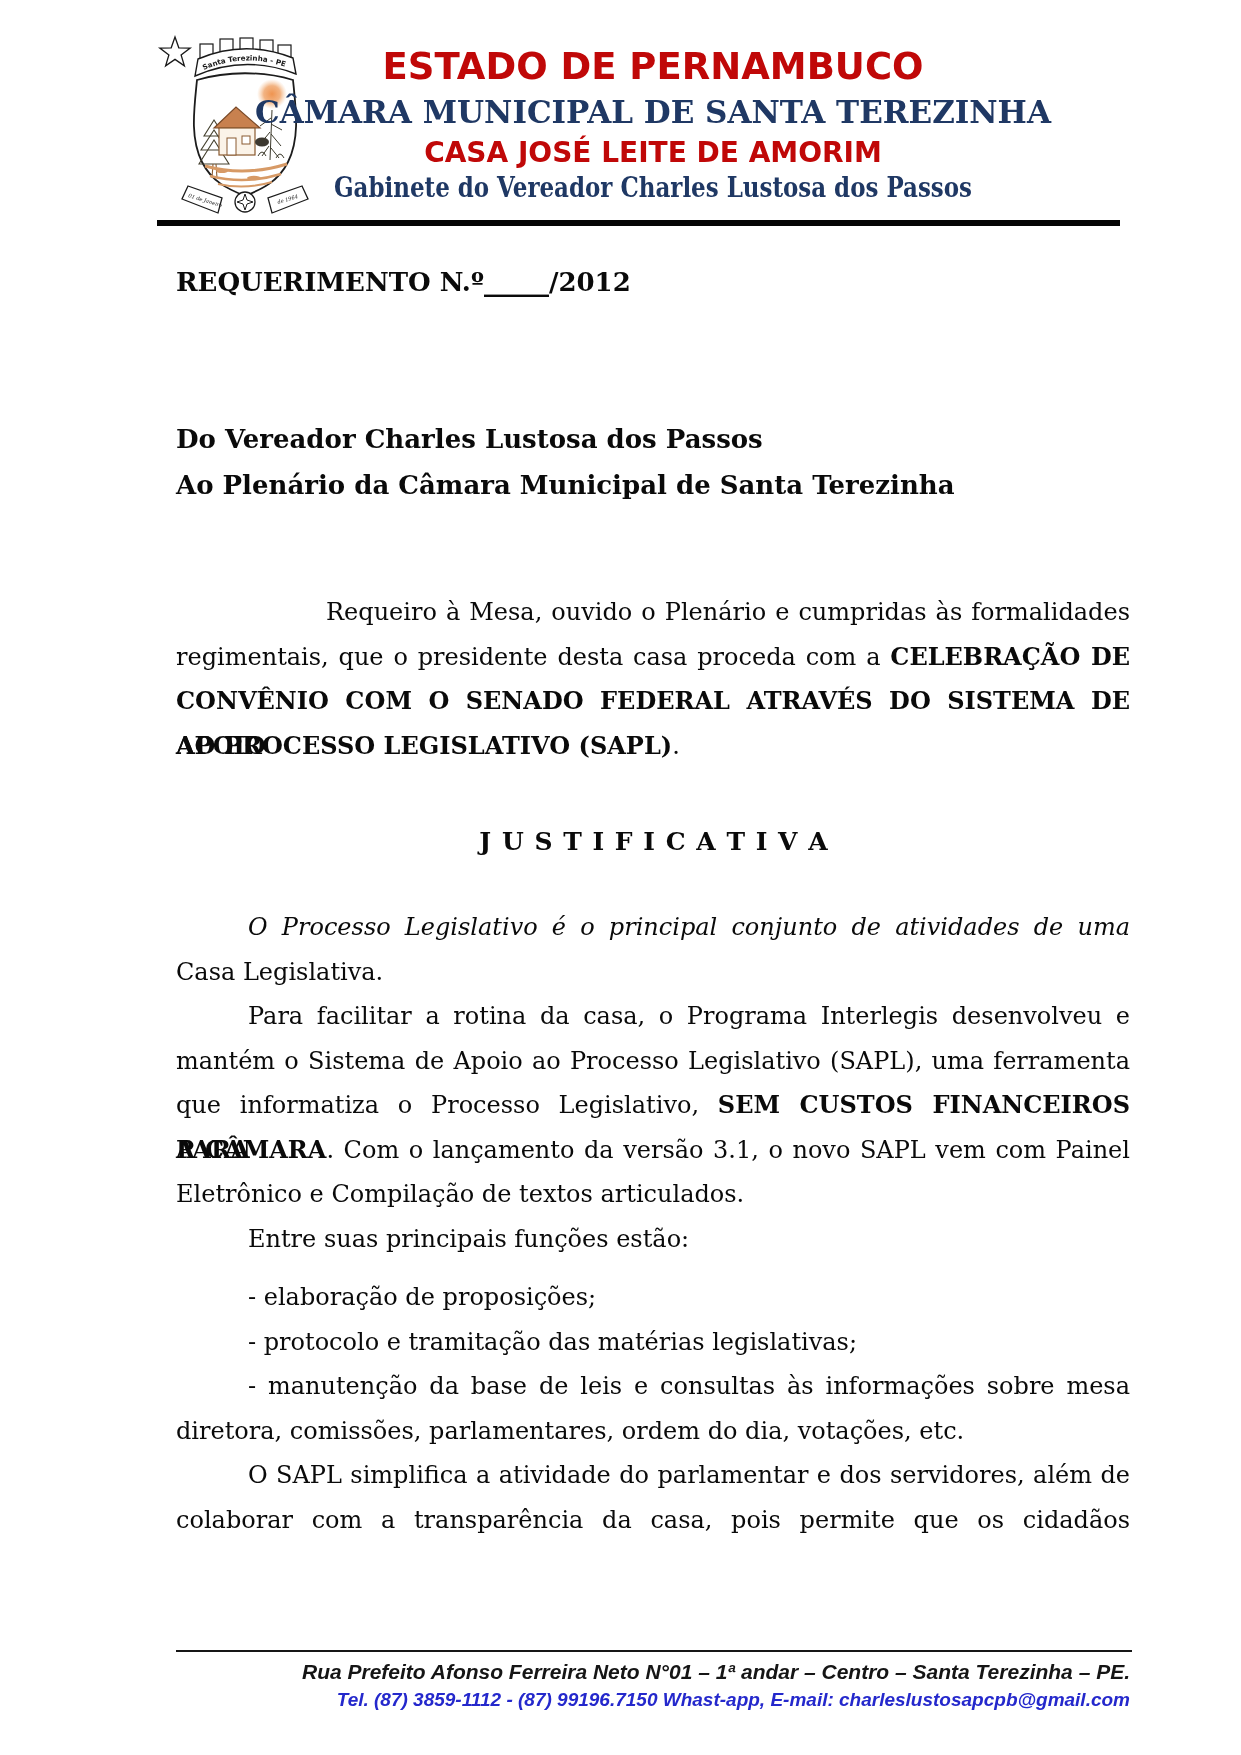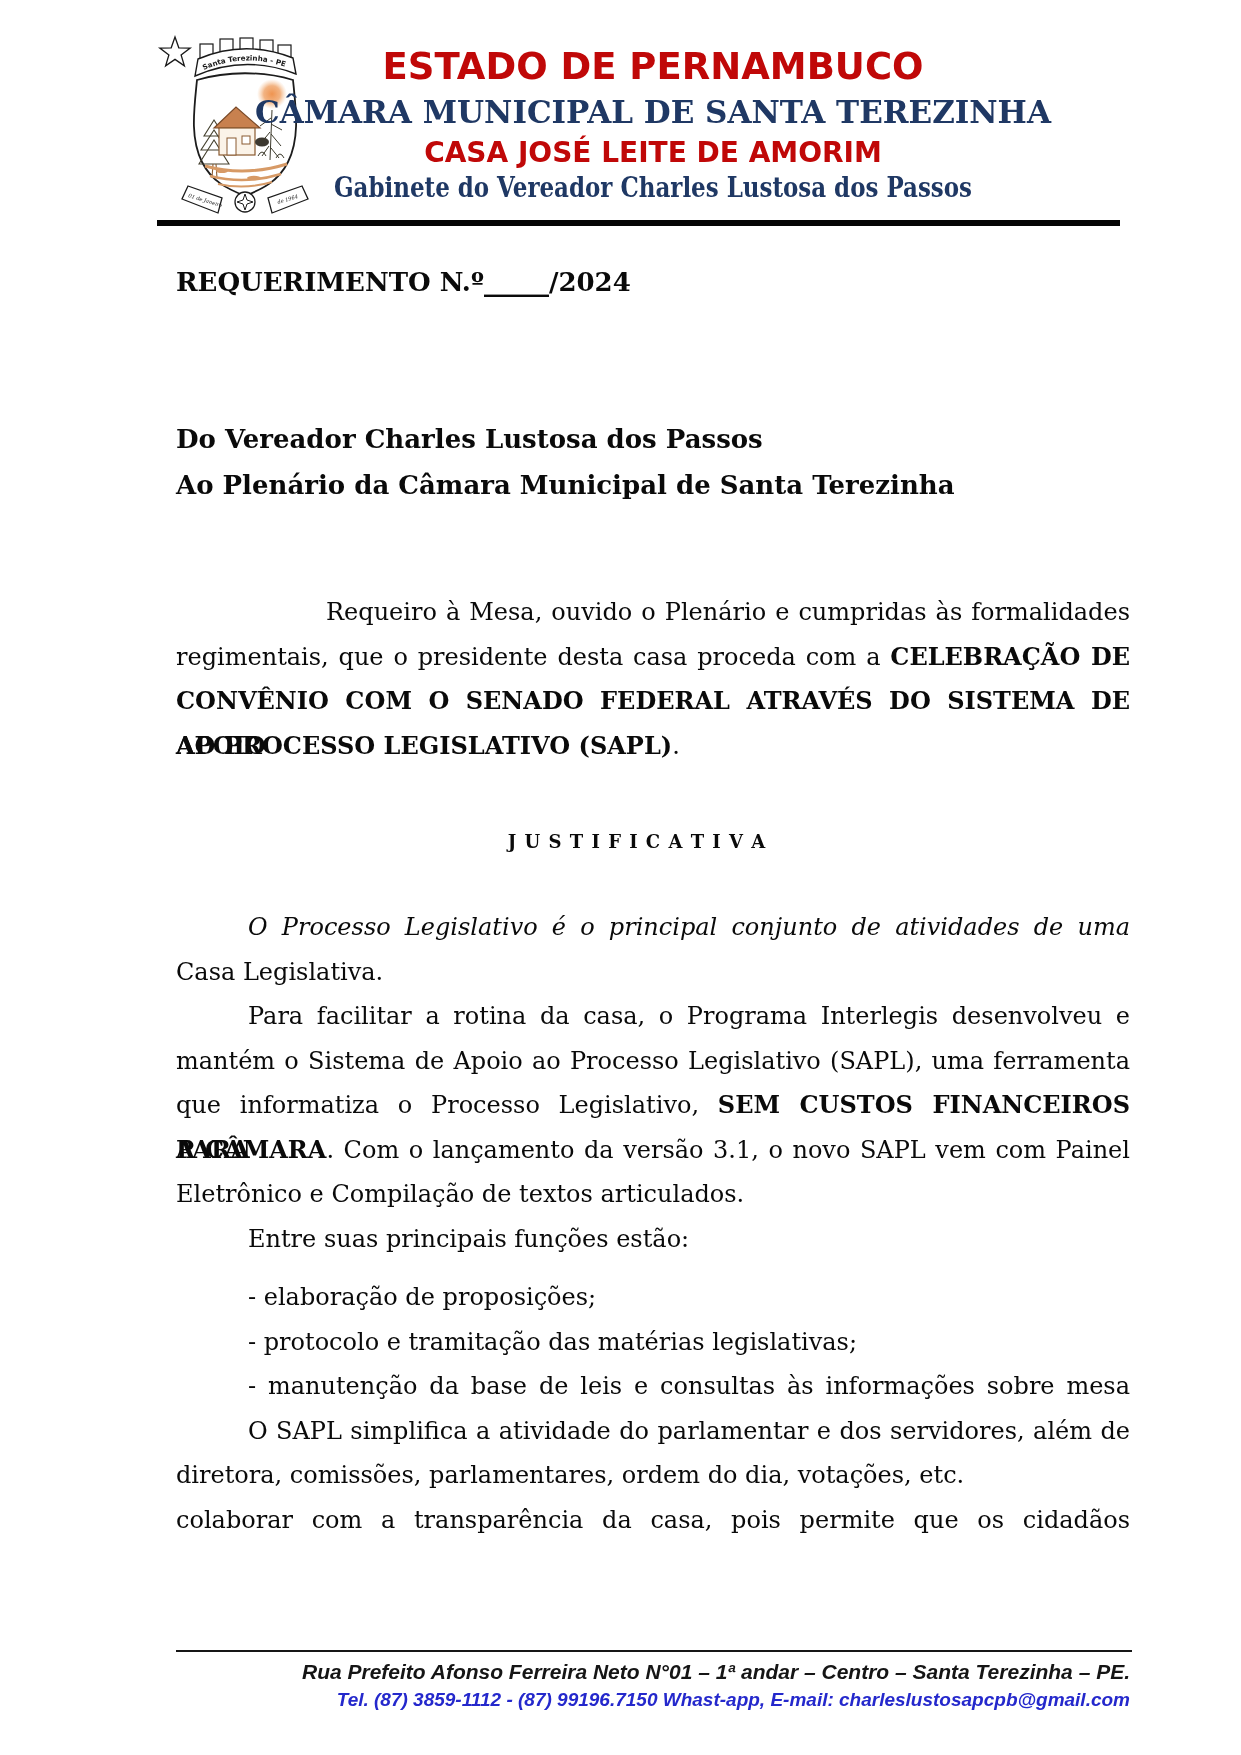--- a/index.html
+++ b/index.html
@@ -18,22 +18,22 @@
   .hline4{top:172px;font-size:28px;line-height:32px;transform:scaleX(0.82);transform-origin:50% 50%;}
   .rule{top:220px;left:157px;width:963px;height:6px;background:#050505;}
 
   
   .doc-title{top:266px;left:176px;font-size:26px;font-weight:bold;line-height:32px;}
   .addr{left:176px;font-size:26px;font-weight:bold;line-height:30px;}
   .addr1{top:424px;}
   .addr2{top:470px;}
   .textblock{left:176px;width:954px;font-size:24px;}
   .req-block{top:590px;}
-  .just-head{top:820px;left:160px;width:954px;text-align:center;
-             font-size:18px;font-weight:bold;letter-spacing:1px;line-height:44px;}
+  .just-head{top:820px;left:177px;width:954px;text-align:center;
+             font-size:25px;font-weight:bold;letter-spacing:1px;line-height:44px;}
   .main-block{top:905px;}
   .tline{height:44.5px;line-height:44.5px;text-align:left;}
   .tline.just{text-align:justify;text-align-last:justify;}
   .b{font-weight:bold;}
 
   
   .footer-rule{top:1650px;left:176px;width:956px;height:0;border-top:2px solid #161616;}
   .footer-txt{left:176px;width:954px;text-align:right;
               font-family:"Liberation Sans",sans-serif;font-style:italic;white-space:nowrap;}
   .footer-address{top:1659px;font-size:21px;font-weight:bold;color:#151515;line-height:26px;}
@@ -112,21 +112,21 @@
       </g>
     </svg>
   </div>
 
   <div class="abs hdr hdr-red hline1">ESTADO DE PERNAMBUCO</div>
   <div class="abs hdr hdr-navy hline2">CÂMARA MUNICIPAL DE SANTA TEREZINHA</div>
   <div class="abs hdr hdr-red hline3">CASA JOSÉ LEITE DE AMORIM</div>
   <div class="abs hdr hdr-navy hline4">Gabinete do Vereador Charles Lustosa dos Passos</div>
   <div class="abs rule"></div>
 
-  <div class="abs doc-title">REQUERIMENTO N.º_____/2024</div>
+  <div class="abs doc-title">REQUERIMENTO N.º_____/2012</div>
 
   <div class="abs addr addr1">Do Vereador Charles Lustosa dos Passos</div>
   <div class="abs addr addr2">Ao Plenário da Câmara Municipal de Santa Terezinha</div>
 
   <div class="abs textblock req-block">
       <div class="tline just" style="text-indent: 150px;"><span>Requeiro à Mesa, ouvido o Plenário e cumpridas às formalidades</span></div>
       <div class="tline just"><span>regimentais, que o presidente desta casa proceda com a </span><span class="b">CELEBRAÇÃO DE</span></div>
       <div class="tline just"><span class="b">CONVÊNIO COM O SENADO FEDERAL ATRAVÉS DO SISTEMA DE APOIO</span></div>
       <div class="tline"><span class="b">AO PROCESSO LEGISLATIVO (SAPL)</span><span>.</span></div>
     </div>
@@ -138,22 +138,22 @@
       <div class="tline"><span>Casa Legislativa.</span></div>
       <div class="tline just" style="text-indent: 72px;"><span>Para facilitar a rotina da casa, o Programa Interlegis desenvolveu e</span></div>
       <div class="tline just"><span>mantém o Sistema de Apoio ao Processo Legislativo (SAPL), uma ferramenta</span></div>
       <div class="tline just"><span>que informatiza o Processo Legislativo, </span><span class="b">SEM CUSTOS FINANCEIROS PARA</span></div>
       <div class="tline just"><span class="b">A CÂMARA</span><span>. Com o lançamento da versão 3.1, o novo SAPL vem com Painel</span></div>
       <div class="tline"><span>Eletrônico e Compilação de textos articulados.</span></div>
       <div class="tline" style="text-indent: 72px;"><span>Entre suas principais funções estão:</span></div>
       <div class="tline" style="text-indent: 72px; margin-top: 14px;"><span>- elaboração de proposições;</span></div>
       <div class="tline" style="text-indent: 72px;"><span>- protocolo e tramitação das matérias legislativas;</span></div>
       <div class="tline just" style="text-indent: 72px;"><span>- manutenção da base de leis e consultas às informações sobre mesa</span></div>
+      <div class="tline"><span>diretora, comissões, parlamentares, ordem do dia, votações, etc.</span></div>
       <div class="tline just" style="text-indent: 72px;"><span>O SAPL simplifica a atividade do parlamentar e dos servidores, além de</span></div>
-      <div class="tline"><span>diretora, comissões, parlamentares, ordem do dia, votações, etc.</span></div>
       <div class="tline just"><span>colaborar com a transparência da casa, pois permite que os cidadãos</span></div>
     </div>
 
   <div class="abs footer-rule"></div>
   <div class="abs footer-txt footer-address">Rua Prefeito Afonso Ferreira Neto N°01 – 1ª andar – Centro – Santa Terezinha – PE.</div>
   <div class="abs footer-txt footer-contact">Tel. (87) 3859-1112 - (87) 99196.7150 Whast-app, E-mail: charleslustosapcpb@gmail.com</div>
 
 </div>
 
 </body></html>

